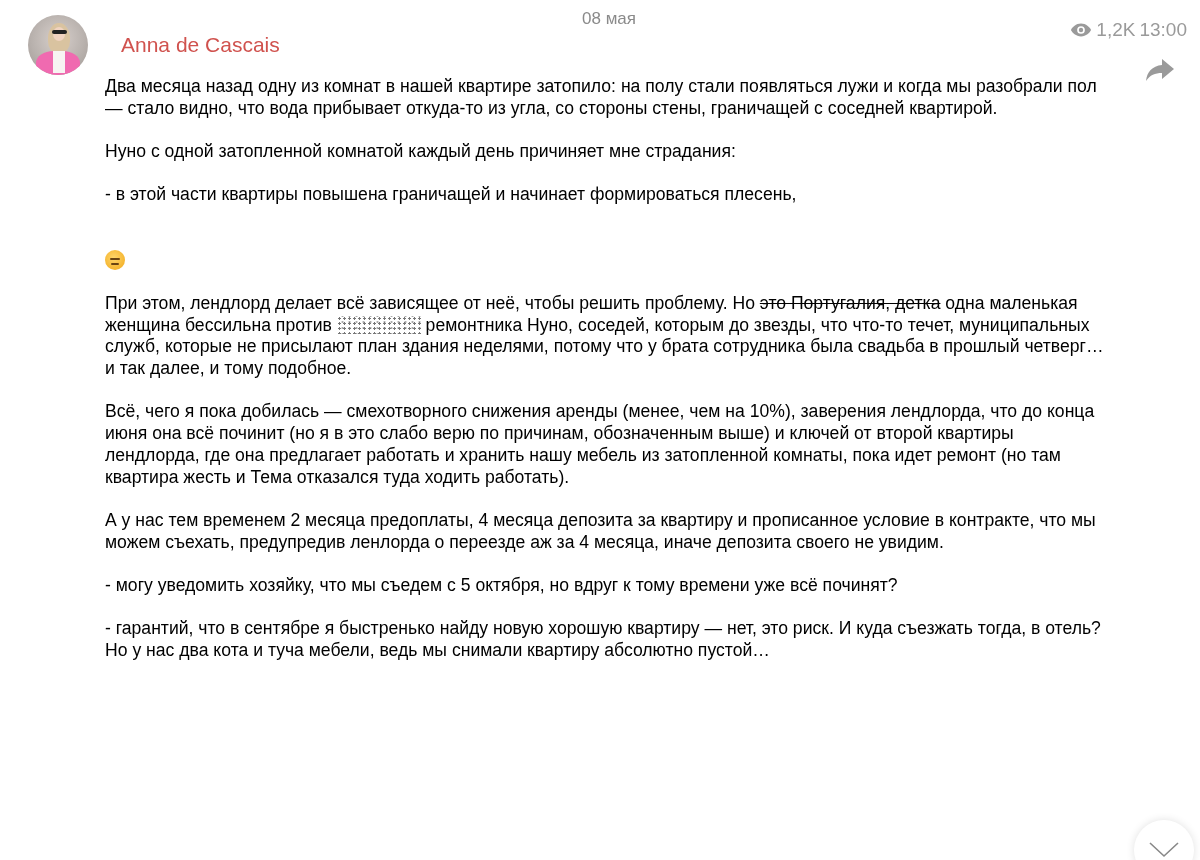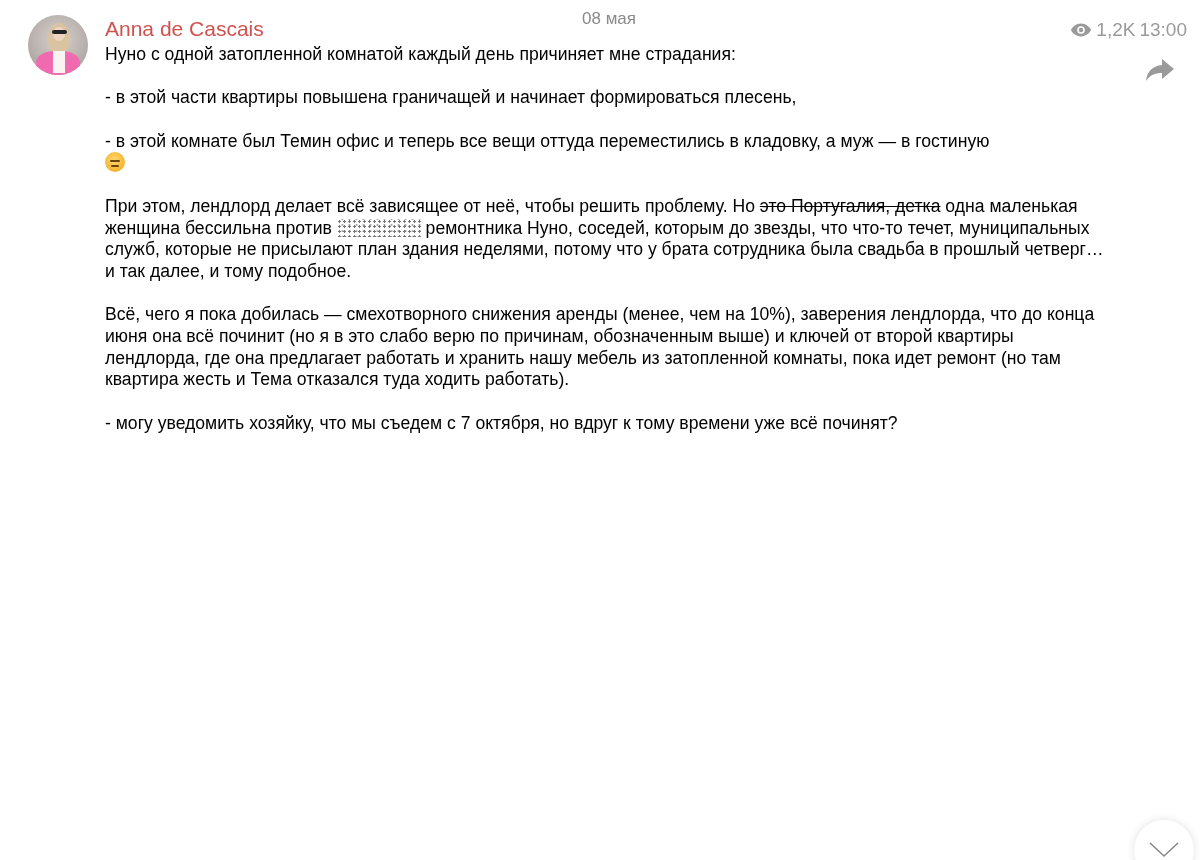--- a/index.html
+++ b/index.html
@@ -55,21 +55,21 @@
     }
     .message {
       position: absolute;
       left: 105px; top: 14px;
       width: 1000px;
     }
     .author {
       font-size: 21px;
       color: #d0524e;
       line-height: 30px;
-      margin: 0;
+      margin: 16px;
     }
     .body {
       font-size: 17.6px;
       line-height: 21.7px;
       color: #000;
     }
     .body p {
       margin: 0 0 21.7px 0;
       white-space: normal;
     }
@@ -152,26 +152,29 @@
 
   <div class="share">
     <svg viewBox="0 0 30 28" width="30" height="28">
       <path d="M17 3 L29 13 L17 23 L17 17 C10 17 5 19 1 25 C2 16 7 10 17 9 Z" fill="#9a9a9a"></path>
     </svg>
   </div>
 
   <div class="message">
     <div class="author">Anna de Cascais</div>
     <div class="body">
+      <p>Два месяца назад одну из комнат в нашей квартире затопило: на полу стали появляться лужи и когда мы разобрали пол — стало видно, что вода прибывает откуда-то из угла, со стороны стены, граничащей с соседней квартирой.</p>
       <p>Нуно с одной затопленной комнатой каждый день причиняет мне страдания:</p>
       <p>- в этой части квартиры повышена граничащей и начинает формироваться плесень,</p>
-      <p><span>- в этой комнате был Темин офис и теперь все вещи оттуда переместились в кладовку, а муж — в гостиную</span><br><span class="emoji"></span></p>
+      <p><br><span class="emoji"></span></p>
       <p><span>При этом, лендлорд делает всё зависящее от неё, чтобы решить проблему. Но </span><span class="strike">это Португалия, детка</span><span> одна маленькая женщина бессильна против </span><span class="blur"></span><span> ремонтника Нуно, соседей, которым до звезды, что что-то течет, муниципальных служб, которые не присылают план здания неделями, потому что у брата сотрудника была свадьба в прошлый четверг… и так далее, и тому подобное.</span></p>
       <p>Всё, чего я пока добилась — смехотворного снижения аренды (менее, чем на 10%), заверения лендлорда, что до конца июня она всё починит (но я в это слабо верю по причинам, обозначенным выше) и ключей от второй квартиры лендлорда, где она предлагает работать и хранить нашу мебель из затопленной комнаты, пока идет ремонт (но там квартира жесть и Тема отказался туда ходить работать).</p>
-      <p>- могу уведомить хозяйку, что мы съедем с 7 октября, но вдруг к тому времени уже всё починят?</p>
+      <p>А у нас тем временем 2 месяца предоплаты, 4 месяца депозита за квартиру и прописанное условие в контракте, что мы можем съехать, предупредив ленлорда о переезде аж за 4 месяца, иначе депозита своего не увидим.</p>
+      <p>- могу уведомить хозяйку, что мы съедем с 5 октября, но вдруг к тому времени уже всё починят?</p>
+      <p>- гарантий, что в сентябре я быстренько найду новую хорошую квартиру — нет, это риск. И куда съезжать тогда, в отель? Но у нас два кота и туча мебели, ведь мы снимали квартиру абсолютно пустой…</p>
     </div>
   </div>
 
   <div class="scroll-down">
     <svg viewBox="0 0 30 16" width="30" height="16">
       <path d="M1 1 L15 14 L29 1" fill="none" stroke="#888" stroke-width="1.6"></path>
     </svg>
   </div>
 
 </div>

